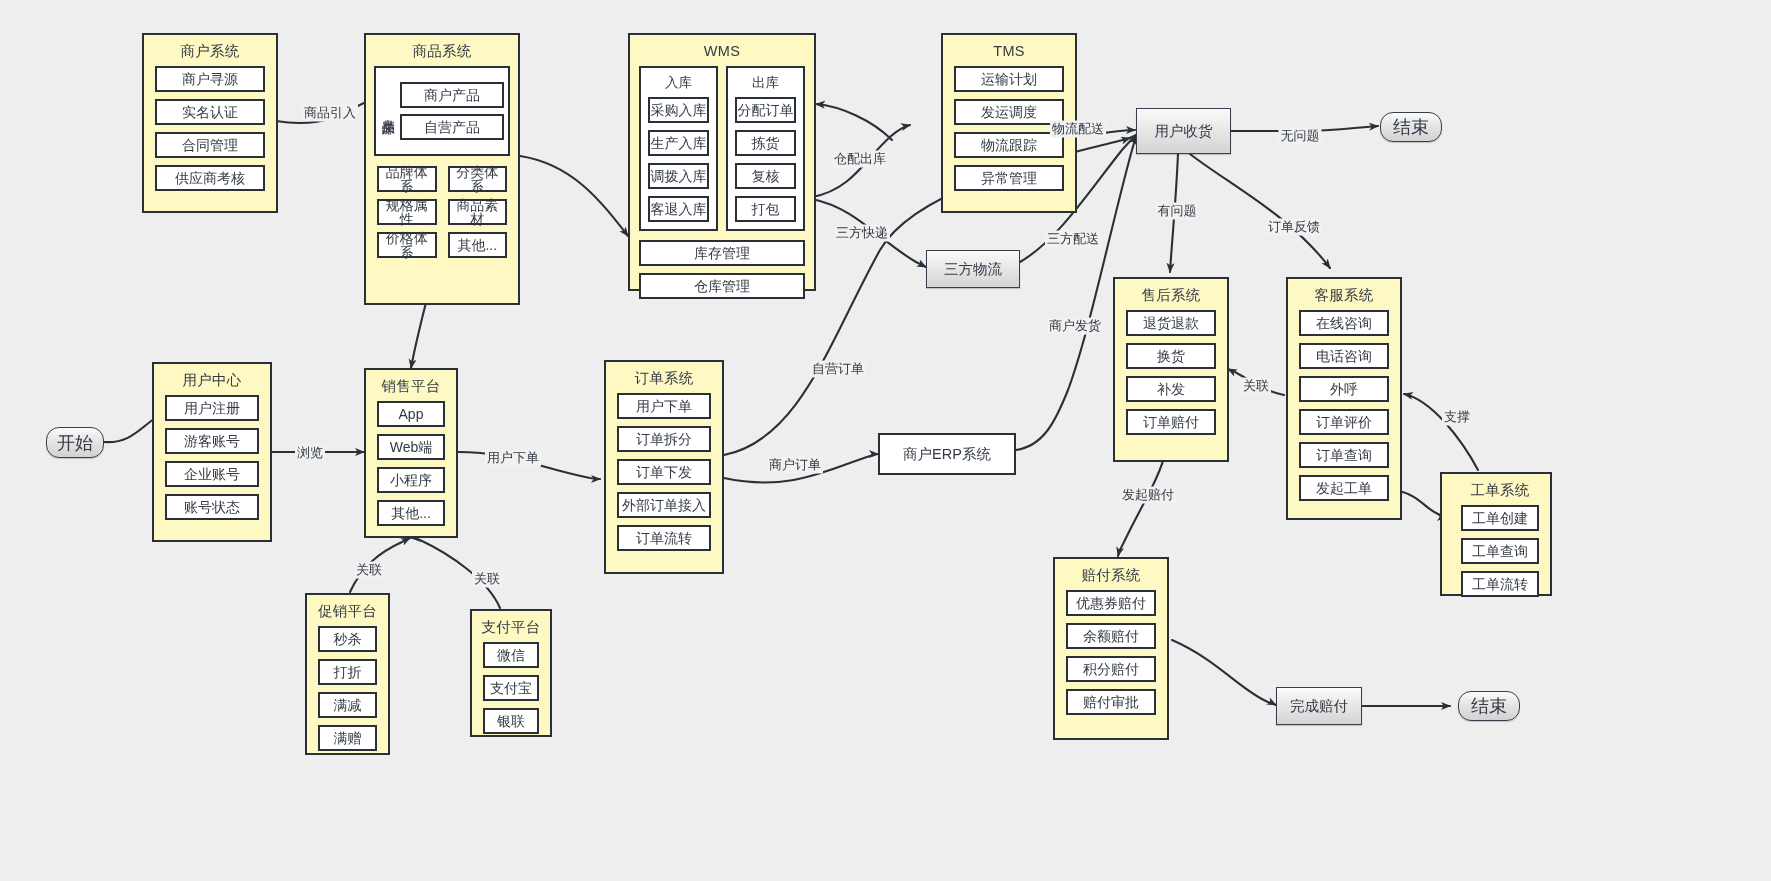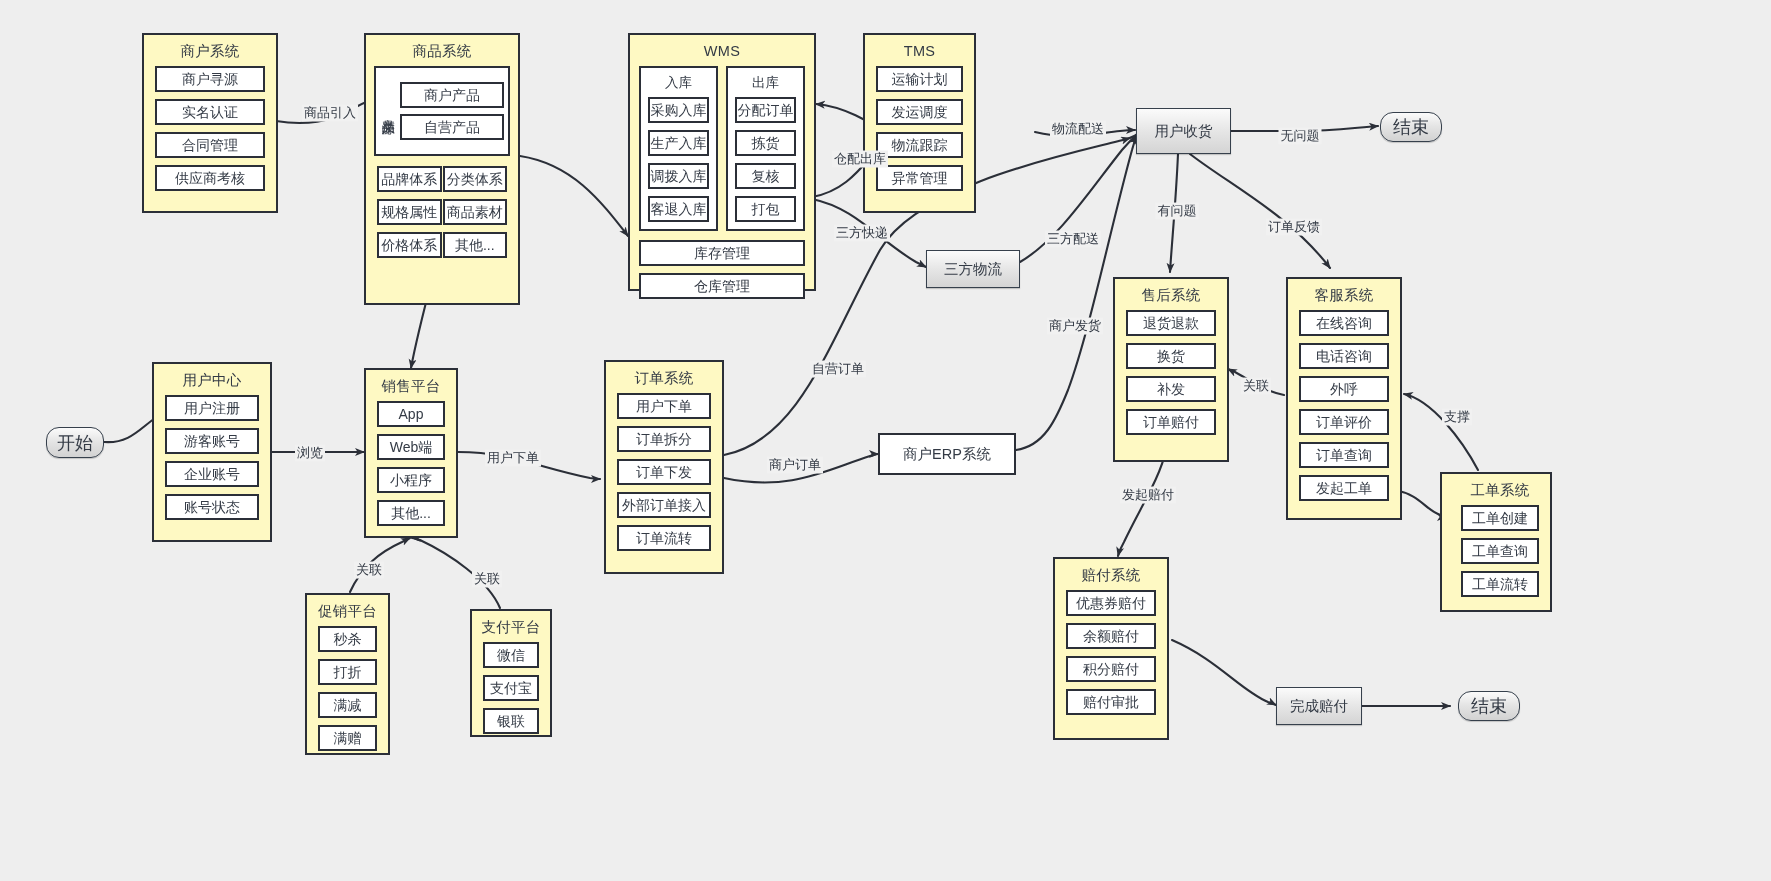--- a/index.html
+++ b/index.html
@@ -67,21 +67,21 @@
     position:absolute;background:#f1f1f1;color:#333a45;font-size:13px;
     padding:1px 2px;white-space:nowrap;line-height:1.15;
     transform:translate(-50%,-50%);
   }
   
   .vlabel{
     font-size:13px;color:#333a45;writing-mode:vertical-rl;
     text-orientation:upright;line-height:1.05;letter-spacing:1px;
     display:flex;align-items:center;justify-content:center;
   }
-  .row2{display:flex;gap:1px;padding:0 11px;}
+  .row2{display:flex;gap:11px;padding:0 11px;}
   .row2 > .item{flex:1;margin-left:0;margin-right:0;}
 </style>
 </head>
 <body>
 
 <div id="canvas">
 
   <svg class="edges" viewBox="0 0 1771 881">
     <defs>
       <marker id="ah" markerWidth="11" markerHeight="11" refX="9" refY="4" orient="auto" markerUnits="userSpaceOnUse">
@@ -201,21 +201,21 @@
           <div class="item last">打包</div>
         </div>
       </div>
     </div>
     <div class="itemwrap" style="padding:0 9px;margin-top:9px;">
       <div class="item">库存管理</div>
       <div class="item">仓库管理</div>
     </div>
   </div>
 
-  <div class="sysbox" style="left:863px;top:33px;width:113px;height:180px;">
+  <div class="sysbox" style="left:941px;top:33px;width:136px;height:180px;">
     <div class="systitle">TMS</div>
     <div class="itemwrap">
       <div class="item">运输计划</div>
       <div class="item">发运调度</div>
       <div class="item">物流跟踪</div>
       <div class="item last">异常管理</div>
     </div>
   </div>
 
   <div class="procnode" style="left:926px;top:250px;width:94px;height:38px;">三方物流</div>
@@ -237,21 +237,21 @@
     <div class="itemwrap">
       <div class="item">在线咨询</div>
       <div class="item">电话咨询</div>
       <div class="item">外呼</div>
       <div class="item">订单评价</div>
       <div class="item">订单查询</div>
       <div class="item last">发起工单</div>
     </div>
   </div>
 
-  <div class="sysbox" style="left:1440px;top:472px;width:112px;height:140px;padding-left:8px;">
+  <div class="sysbox" style="left:1440px;top:472px;width:112px;height:124px;padding-left:8px;">
     <div class="systitle">工单系统</div>
     <div class="itemwrap">
       <div class="item">工单创建</div>
       <div class="item">工单查询</div>
       <div class="item last">工单流转</div>
     </div>
   </div>
 
   <div class="sysbox" style="left:152px;top:362px;width:120px;height:180px;">
     <div class="systitle">用户中心</div>

